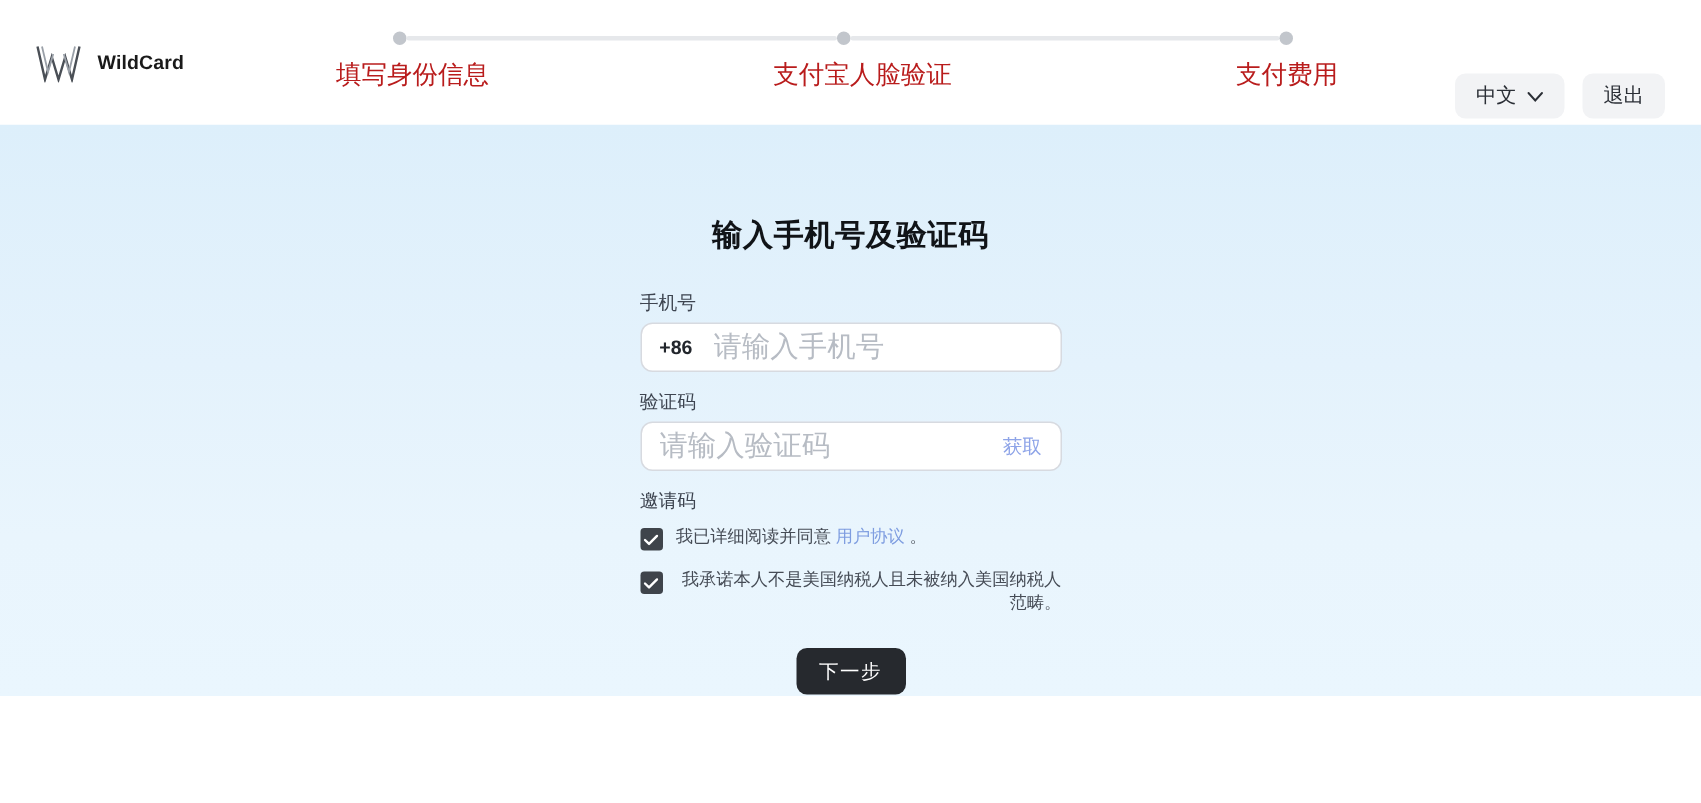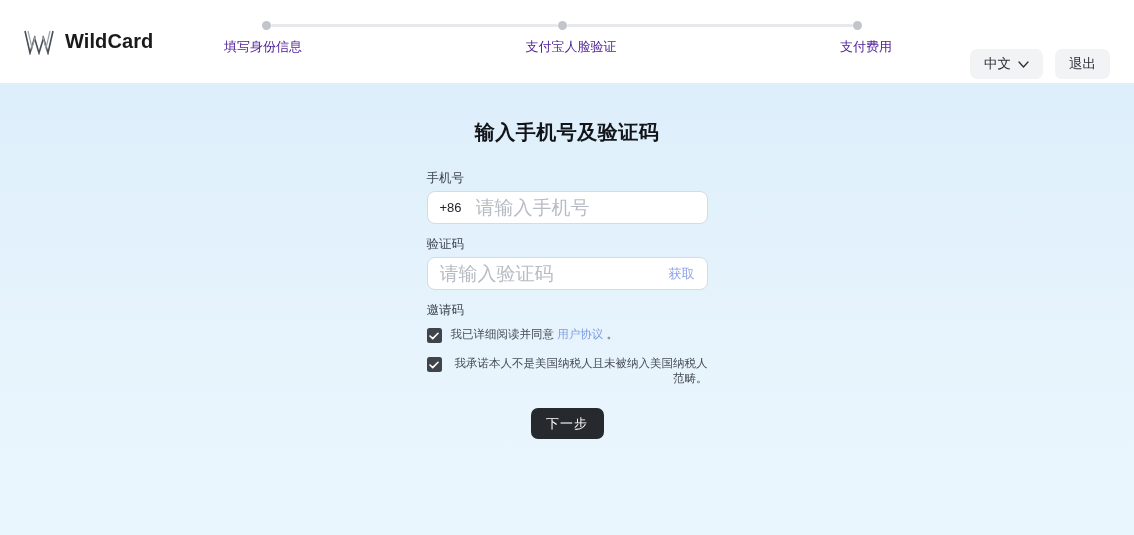--- a/index.html
+++ b/index.html
@@ -28,21 +28,21 @@
     align-items: center;
     gap: 11px;
     flex: 0 0 auto;
   }
   .brand-mark {
     width: 30px;
     height: 26px;
     display: block;
   }
   .brand-name {
-    font-size: 20px;
+    font-size: 13px;
     font-weight: 700;
     letter-spacing: .1px;
     color: #1a1a1a;
   }
 
   
   .stepper {
     position: absolute;
     left: 262px;
     top: 18px;
@@ -72,22 +72,22 @@
   }
   .step-labels {
     position: absolute;
     left: 0;
     top: 20px;
     width: 600px;
     display: flex;
     justify-content: space-between;
   }
   .step-label {
-    font-size: 13px;
-    color: #4c1d95;
+    font-size: 17px;
+    color: #b91c1c;
     white-space: nowrap;
   }
   .step-label.first { margin-left: -38px; }
   .step-label.mid { margin-left: 0; }
   .step-label.last { margin-right: -30px; }
 
   
   .header-actions {
     margin-left: auto;
     display: flex;
@@ -110,23 +110,23 @@
     cursor: pointer;
   }
   .chev {
     width: 11px;
     height: 7px;
     display: block;
   }
 
   
   .main {
-    height: 452px;
+    height: 381px;
     background: linear-gradient(180deg, #ddeffb 0%, #e4f2fc 42%, #e9f5fd 72%, #eaf6fe 100%);
-    padding-top: 36px;
+    padding-top: 60px;
   }
   .page-title {
     text-align: center;
     font-size: 20px;
     font-weight: 700;
     color: #111418;
     letter-spacing: .5px;
     margin-bottom: 24px;
   }
   .form {
@@ -144,21 +144,21 @@
     background: #ffffff;
     border: 1px solid #d7dae0;
     border-radius: 8px;
     display: flex;
     align-items: center;
     padding: 0 12px;
     margin-bottom: 12px;
   }
   .cc {
     font-size: 13px;
-    font-weight: 400;
+    font-weight: 700;
     color: #22262c;
     margin-right: 14px;
   }
   .input-box input {
     flex: 1 1 auto;
     border: none;
     outline: none;
     background: transparent;
     font-family: inherit;
     font-size: 19px;

